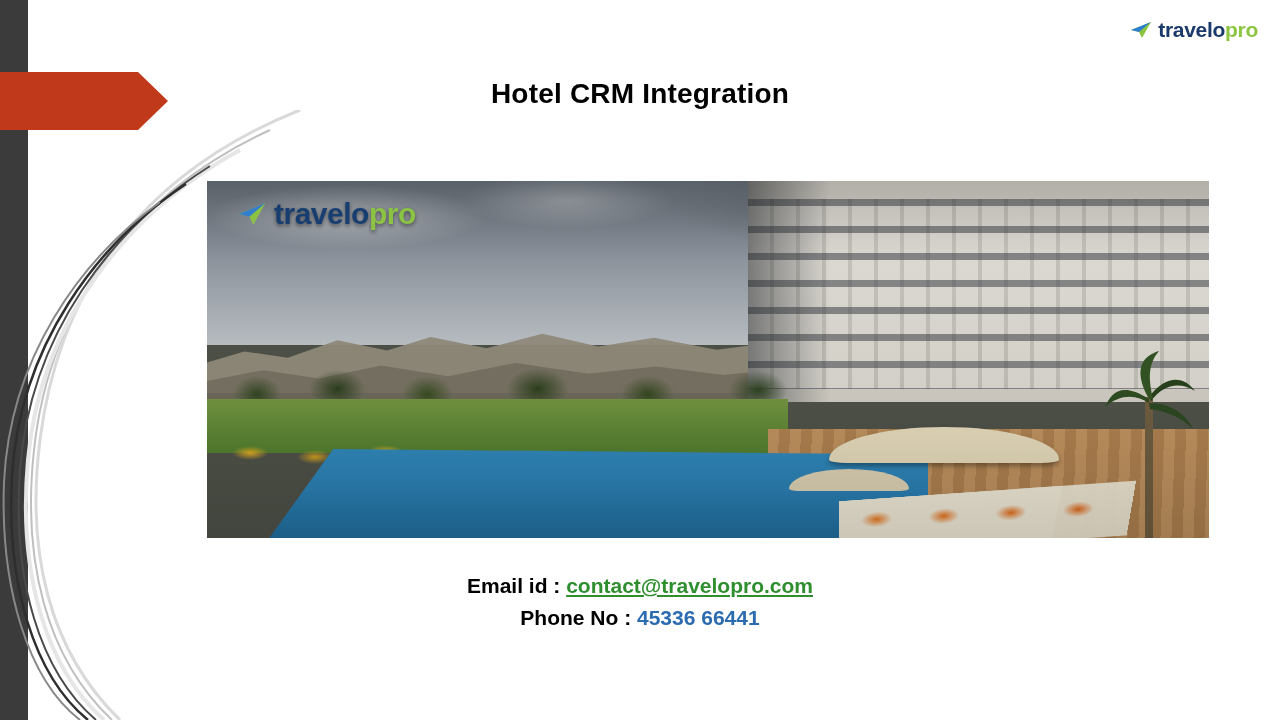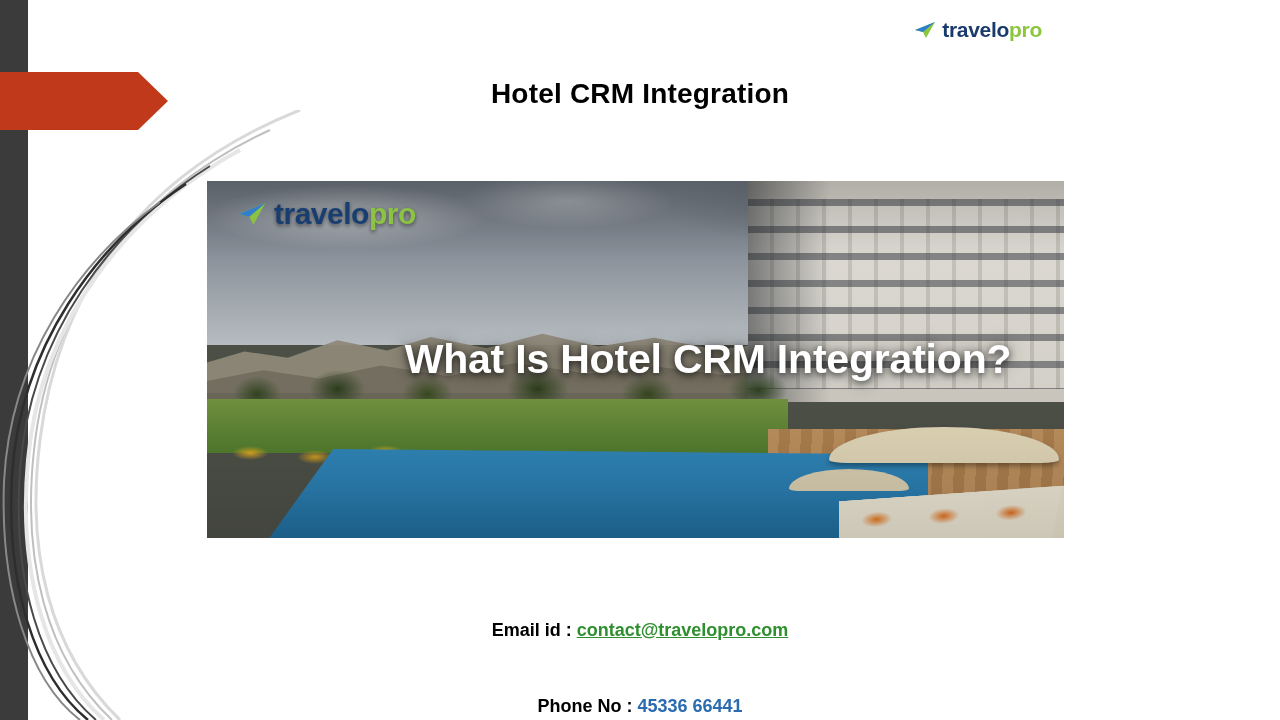--- a/index.html
+++ b/index.html
@@ -4,21 +4,21 @@
 <style>
   * { box-sizing: border-box; margin: 0; padding: 0; }
   html, body {
     width: 1280px; height: 720px;
     background: #ffffff;
     font-family: "Liberation Sans", sans-serif;
     overflow: hidden;
   }
   .slide {
     position: relative;
-    width: 1064px; height: 720px;
+    width: 1280px; height: 720px;
     background: #ffffff;
     overflow: hidden;
   }
 
   
   .left-bar {
     position: absolute;
     left: 0; top: 0;
     width: 28px; height: 720px;
     background: #3b3b3b;
@@ -210,24 +210,23 @@
 
   
   .contact {
     position: absolute;
     left: 0; top: 570px;
     width: 1280px;
     text-align: center;
     color: #000000;
   }
   .contact .line {
-    font-size: 18px;
+    font-size: 21px;
     font-weight: bold;
     line-height: 32px;
-    margin-top: 44px;
   }
   .contact .email-link {
     color: #2f8f2f;
     text-decoration: underline;
     cursor: pointer;
   }
   .contact .phone-value {
     color: #2b6bb0;
   }
 </style>
@@ -286,21 +285,20 @@
     <div class="hero-vignette"></div>
 
     <div class="hero-logo">
       <svg width="30" height="24" viewBox="0 0 22 18">
         <path d="M1 9 L21 1 L12 17 L9 11 Z" fill="#8cc63f"></path>
         <path d="M1 9 L21 1 L9 11 Z" fill="#2f7fd0"></path>
       </svg>
       <span class="wordmark"><span class="wm-dark">travelo</span><span class="wm-green">pro</span></span>
     </div>
 
-    <div class="hero-headline">What Is Hotel CRM Integration?</div>
   </div>
 
   <div class="contact">
     <div class="line">
       <span>Email id :</span>
       <span class="email-link">contact@travelopro.com</span>
     </div>
     <div class="line">
       <span>Phone No :</span>
       <span class="phone-value">45336 66441</span>

